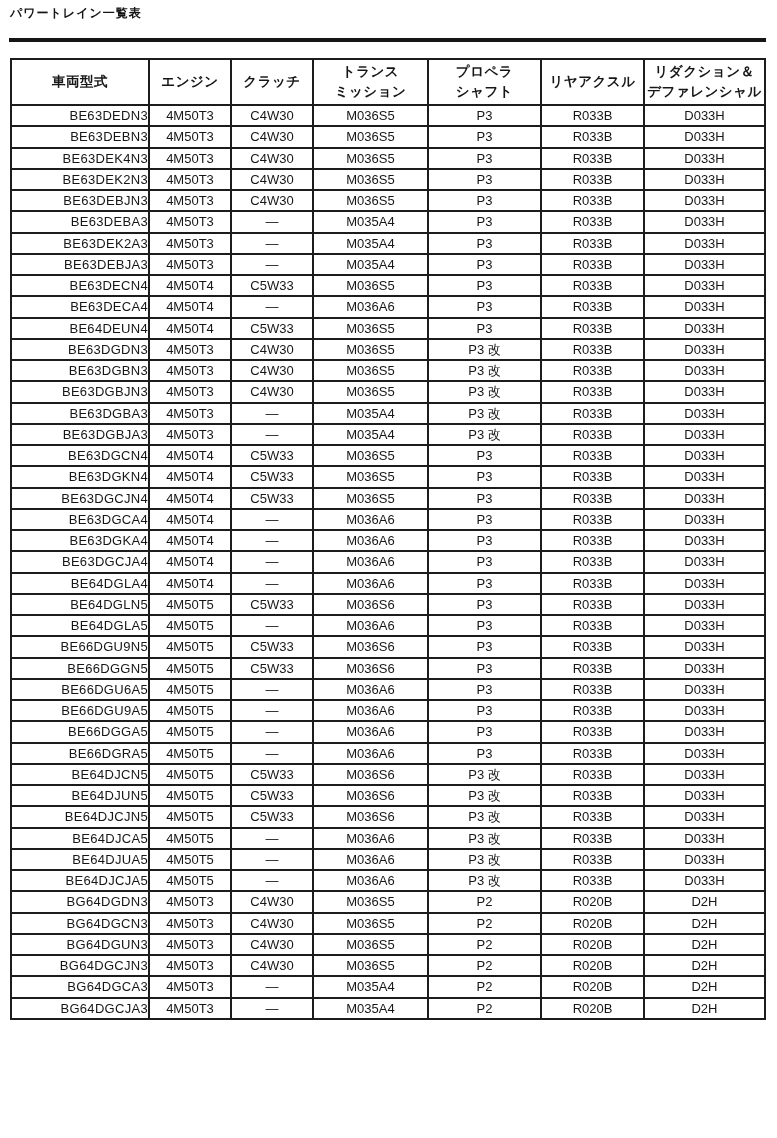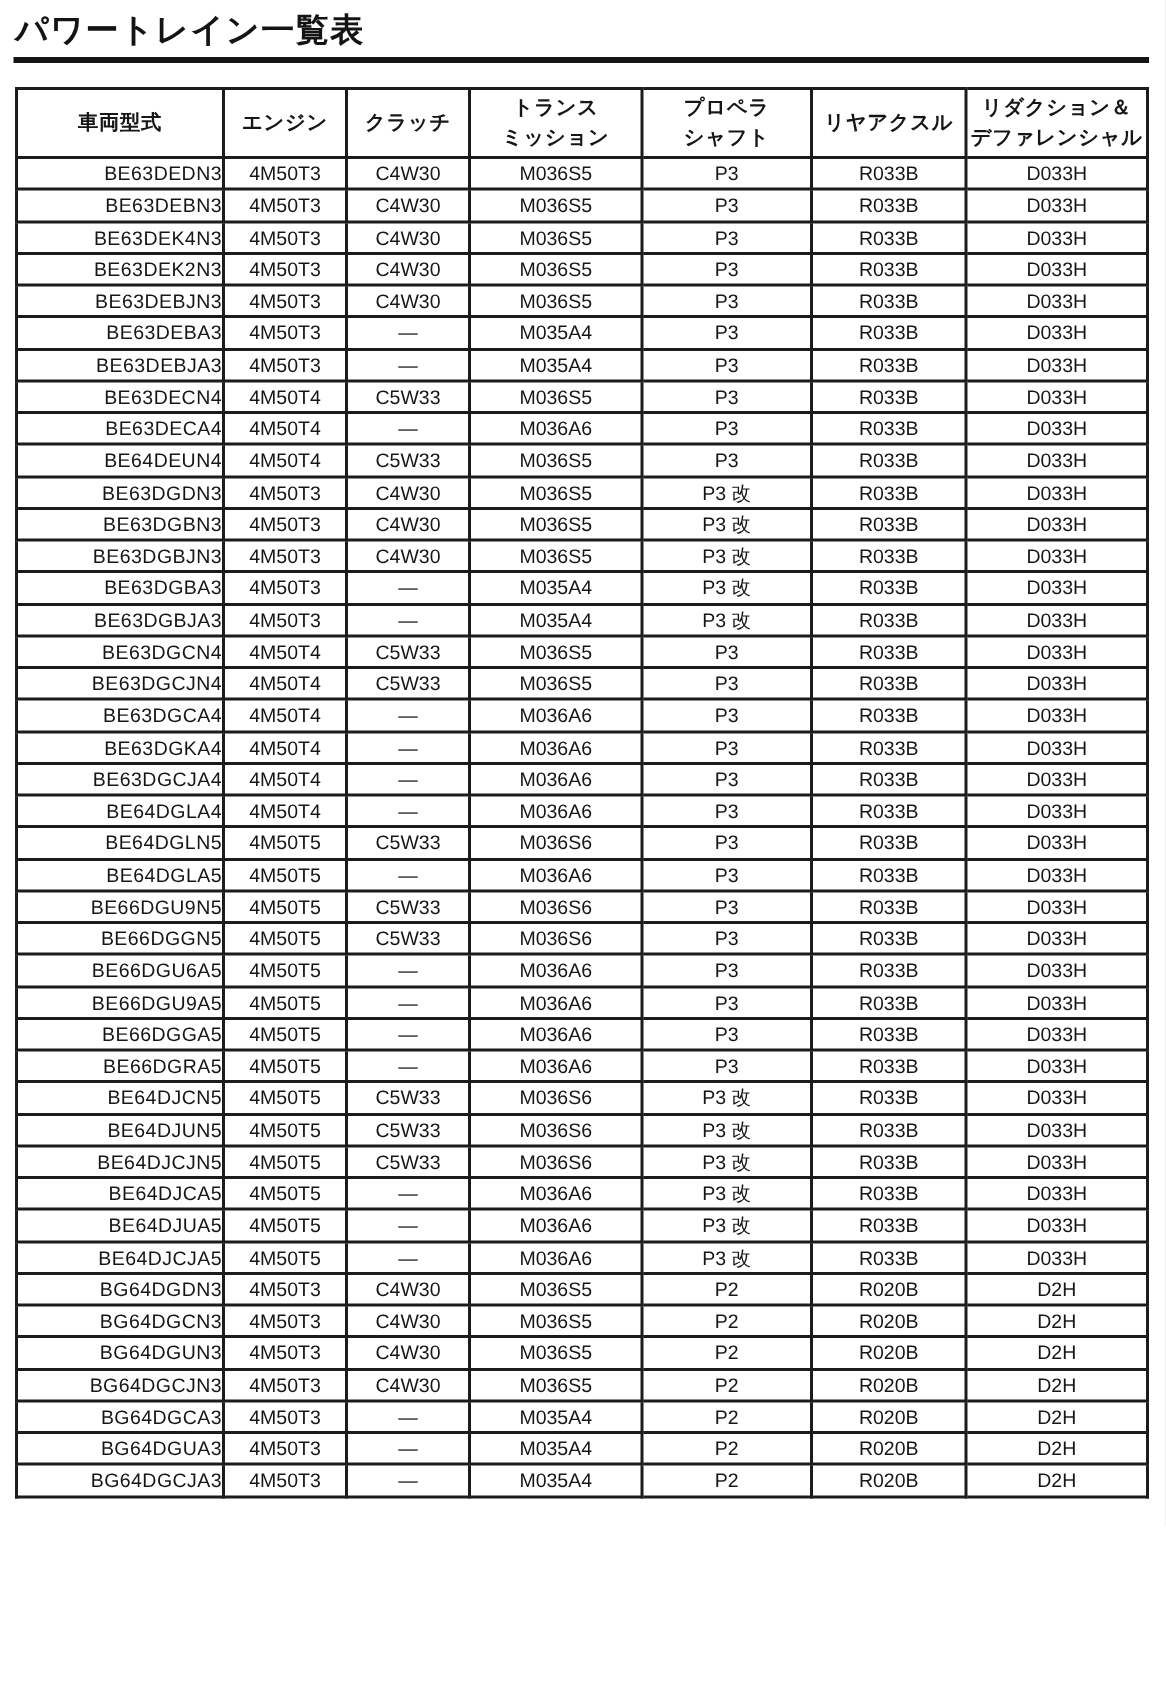--- a/index.html
+++ b/index.html
@@ -14,21 +14,21 @@
     margin: 0 auto;
     background: #ffffff;
     color: #161616;
     font-family: "Liberation Sans", "DejaVu Sans", sans-serif;
     overflow: hidden;
   }
   .doc-title {
     position: absolute;
     left: 10px;
     top: 5px;
-    font-size: 22px;
+    font-size: 12px;
     font-weight: bold;
     letter-spacing: 1px;
     color: #141414;
   }
   .title-rule {
     position: absolute;
     left: 9px;
     top: 38px;
     width: 757px;
     height: 4px;
@@ -168,20 +168,29 @@
       <td class="c-model">BE63DEBA3</td>
       <td>4M50T3</td>
       <td>—</td>
       <td>M035A4</td>
       <td>P3</td>
       <td>R033B</td>
       <td>D033H</td>
     </tr>
 
 
+    <tr>
+      <td class="c-model">BE63DEK2A3</td>
+      <td>4M50T3</td>
+      <td>—</td>
+      <td>M035A4</td>
+      <td>P3</td>
+      <td>R033B</td>
+      <td>D033H</td>
+    </tr>
 
     <tr>
       <td class="c-model">BE63DEBJA3</td>
       <td>4M50T3</td>
       <td>—</td>
       <td>M035A4</td>
       <td>P3</td>
       <td>R033B</td>
       <td>D033H</td>
     </tr>
@@ -270,20 +279,29 @@
     <tr>
       <td class="c-model">BE63DGCN4</td>
       <td>4M50T4</td>
       <td>C5W33</td>
       <td>M036S5</td>
       <td>P3</td>
       <td>R033B</td>
       <td>D033H</td>
     </tr>
 
+    <tr>
+      <td class="c-model">BE63DGKN4</td>
+      <td>4M50T4</td>
+      <td>C5W33</td>
+      <td>M036S5</td>
+      <td>P3</td>
+      <td>R033B</td>
+      <td>D033H</td>
+    </tr>
 
     <tr>
       <td class="c-model">BE63DGCJN4</td>
       <td>4M50T4</td>
       <td>C5W33</td>
       <td>M036S5</td>
       <td>P3</td>
       <td>R033B</td>
       <td>D033H</td>
     </tr>
@@ -513,35 +531,26 @@
     <tr>
       <td class="c-model">BG64DGCA3</td>
       <td>4M50T3</td>
       <td>—</td>
       <td>M035A4</td>
       <td>P2</td>
       <td>R020B</td>
       <td>D2H</td>
     </tr>
 
-    <tr>
-      <td class="c-model">BG64DGUA3</td>
+
+    <tr>
+      <td class="c-model">BG64DGCJA3</td>
       <td>4M50T3</td>
       <td>—</td>
       <td>M035A4</td>
       <td>P2</td>
       <td>R020B</td>
       <td>D2H</td>
     </tr>
-
-    <tr>
-      <td class="c-model">BG64DGCJA3</td>
-      <td>4M50T3</td>
-      <td>—</td>
-      <td>M035A4</td>
-      <td>P2</td>
-      <td>R020B</td>
-      <td>D2H</td>
-    </tr>
   </tbody>
   </table>
 
 </div>
 
 </body></html>

